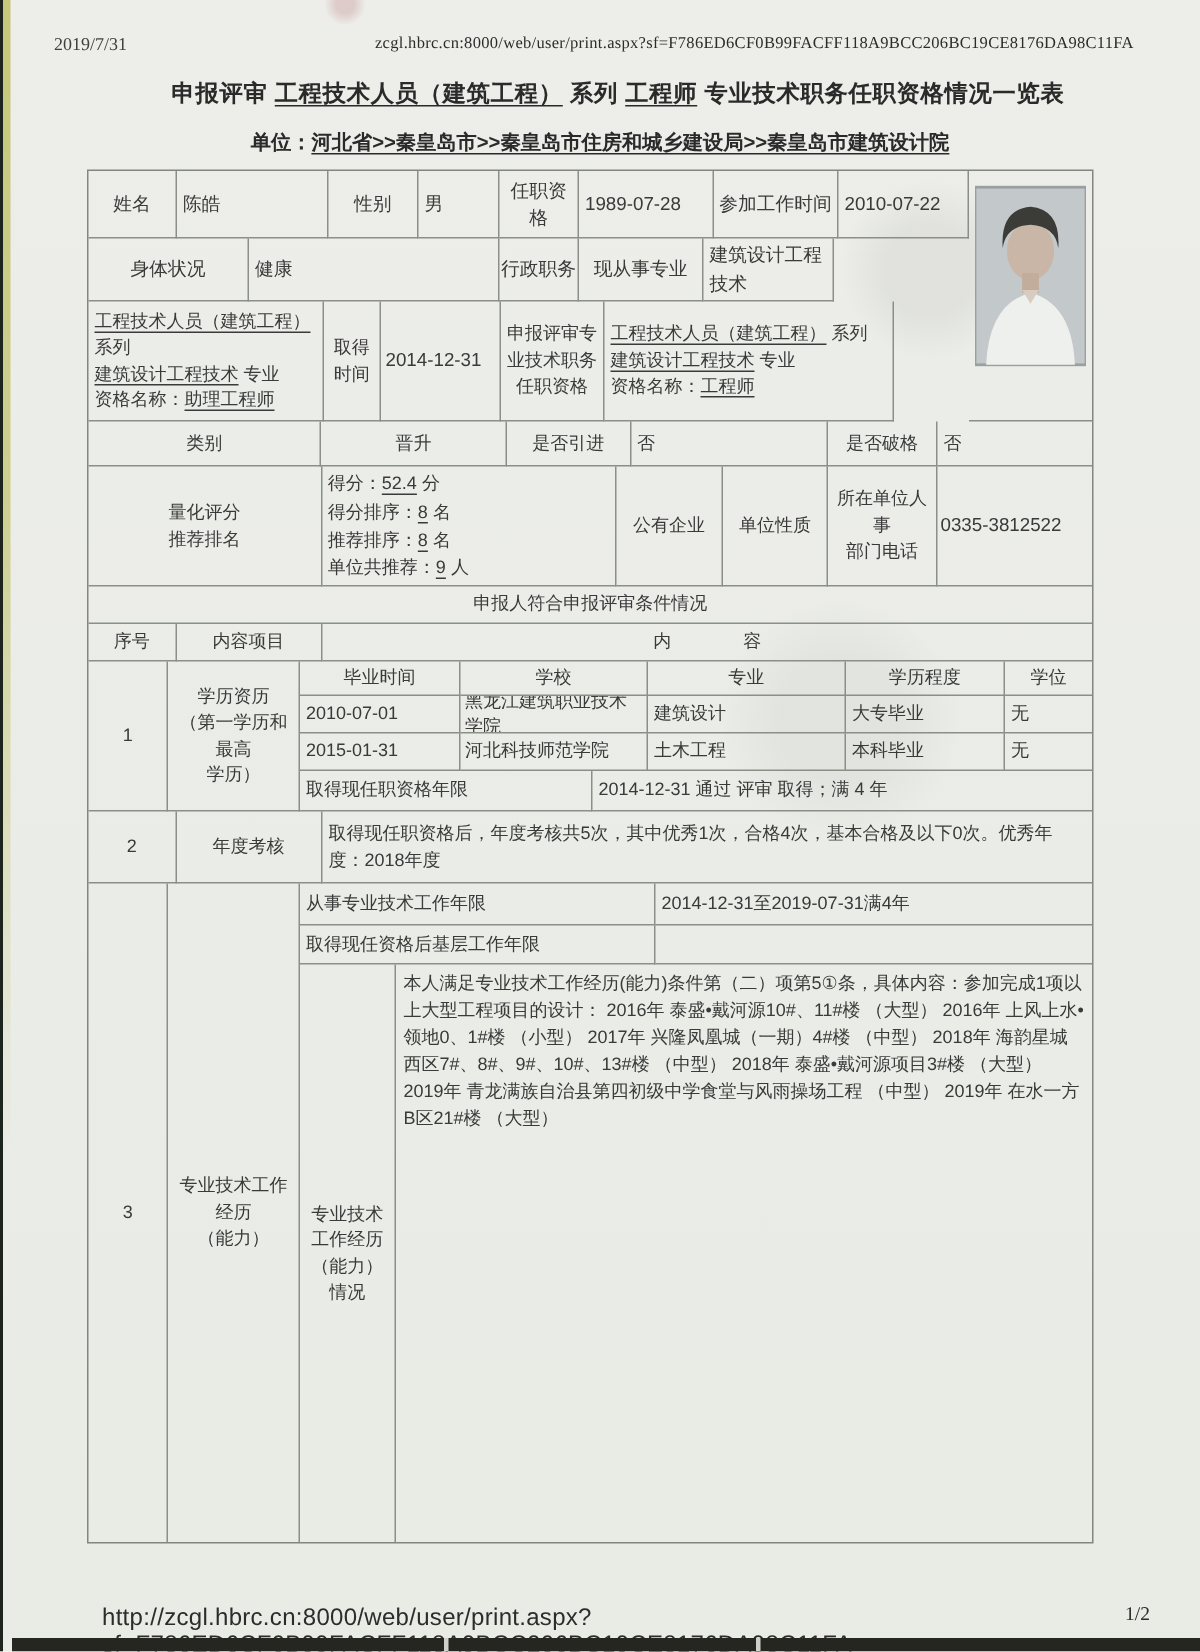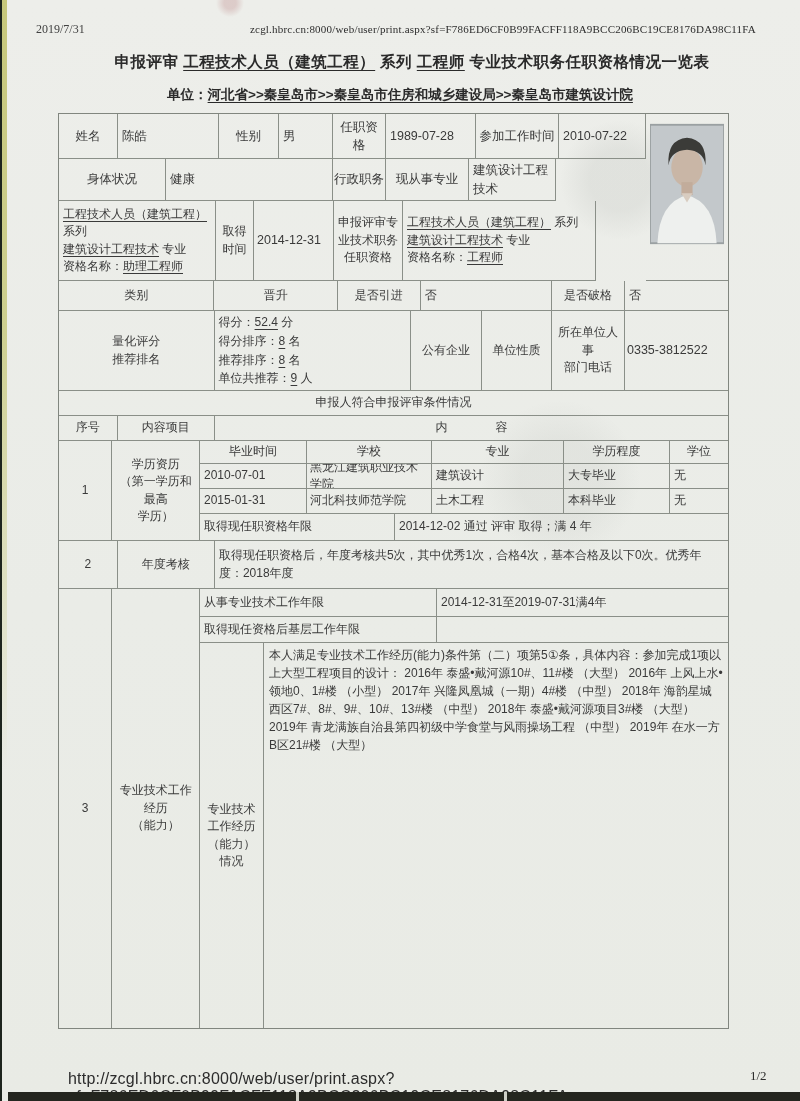--- a/index.html
+++ b/index.html
@@ -181,21 +181,21 @@
       </div>
       <div class="row" style="height:25px">
         <div class="c lft" style="width:107px">2015-01-31</div>
         <div class="c lft" style="width:125px;padding:2px 3px">河北科技师范学院</div>
         <div class="c lft" style="width:132px">土木工程</div>
         <div class="c lft" style="width:106px">本科毕业</div>
         <div class="c lft nr" style="width:58px">无</div>
       </div>
       <div class="row" style="height:27px">
         <div class="c lft" style="width:195px">取得现任职资格年限</div>
-        <div class="c lft nr" style="width:333px">2014-12-02 通过 评审 取得；满 4 年</div>
+        <div class="c lft nr" style="width:333px">2014-12-31 通过 评审 取得；满 4 年</div>
       </div>
     </div>
   </div>
 
   <div class="row" style="height:48px">
     <div class="c" style="width:60px">2</div>
     <div class="c" style="width:100px">年度考核</div>
     <div class="c lft nr" style="width:528px">取得现任职资格后，年度考核共5次，其中优秀1次，合格4次，基本合格及以下0次。优秀年度：2018年度</div>
   </div>
 

